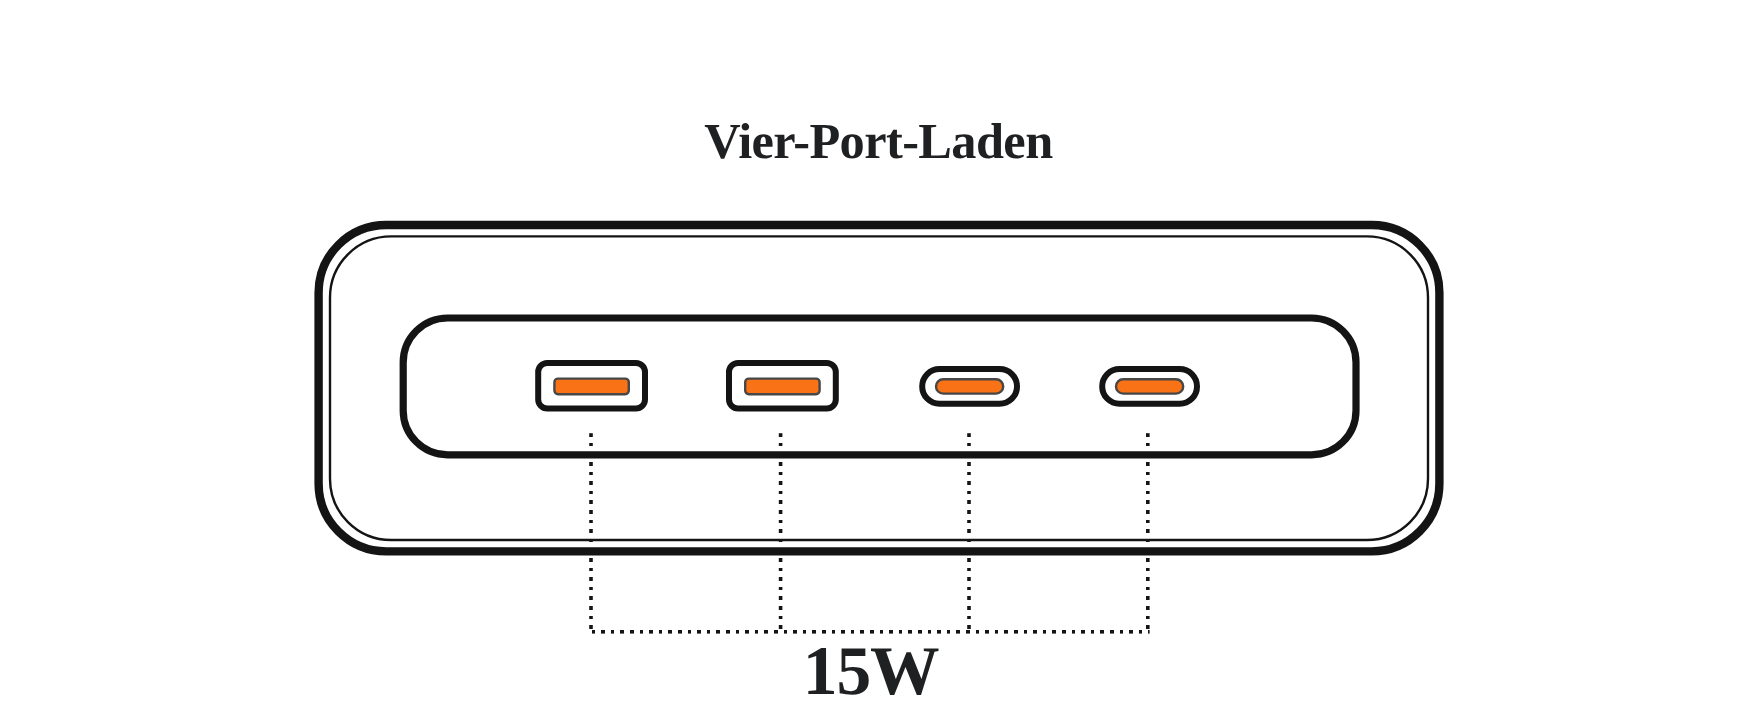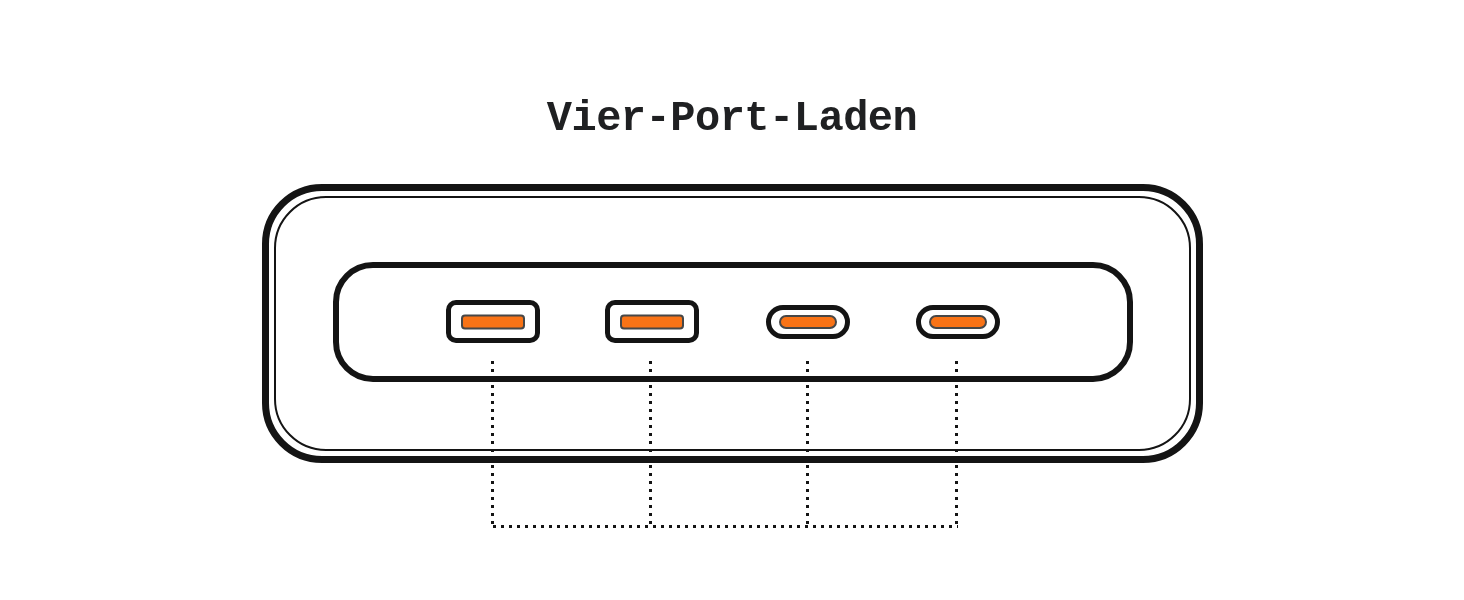--- a/index.html
+++ b/index.html
@@ -7,21 +7,21 @@
     padding: 0;
     background: #ffffff;
   }
   * { box-sizing: border-box; }
 
   .canvas {
     position: relative;
     width: 1464px;
     height: 600px;
     background: var(--background, #ffffff);
-    font-family: Liberation Mono, monospace;
+    font-family: Liberation Serif, serif;
     overflow: hidden;
   }
 
   
   .diagram-title {
     position: absolute;
     left: 0;
     top: 98px;
     width: 1464px;
     text-align: center;
@@ -170,14 +170,15 @@
   <div class="port usb-c port-c2">
     <div class="pin"></div>
   </div>
 
   <div class="callout-v callout-v1"></div>
   <div class="callout-v callout-v2"></div>
   <div class="callout-v callout-v3"></div>
   <div class="callout-v callout-v4"></div>
   <div class="callout-baseline"></div>
 
+  <div class="wattage-label">15W</div>
 
 </div>
 
 </body></html>

